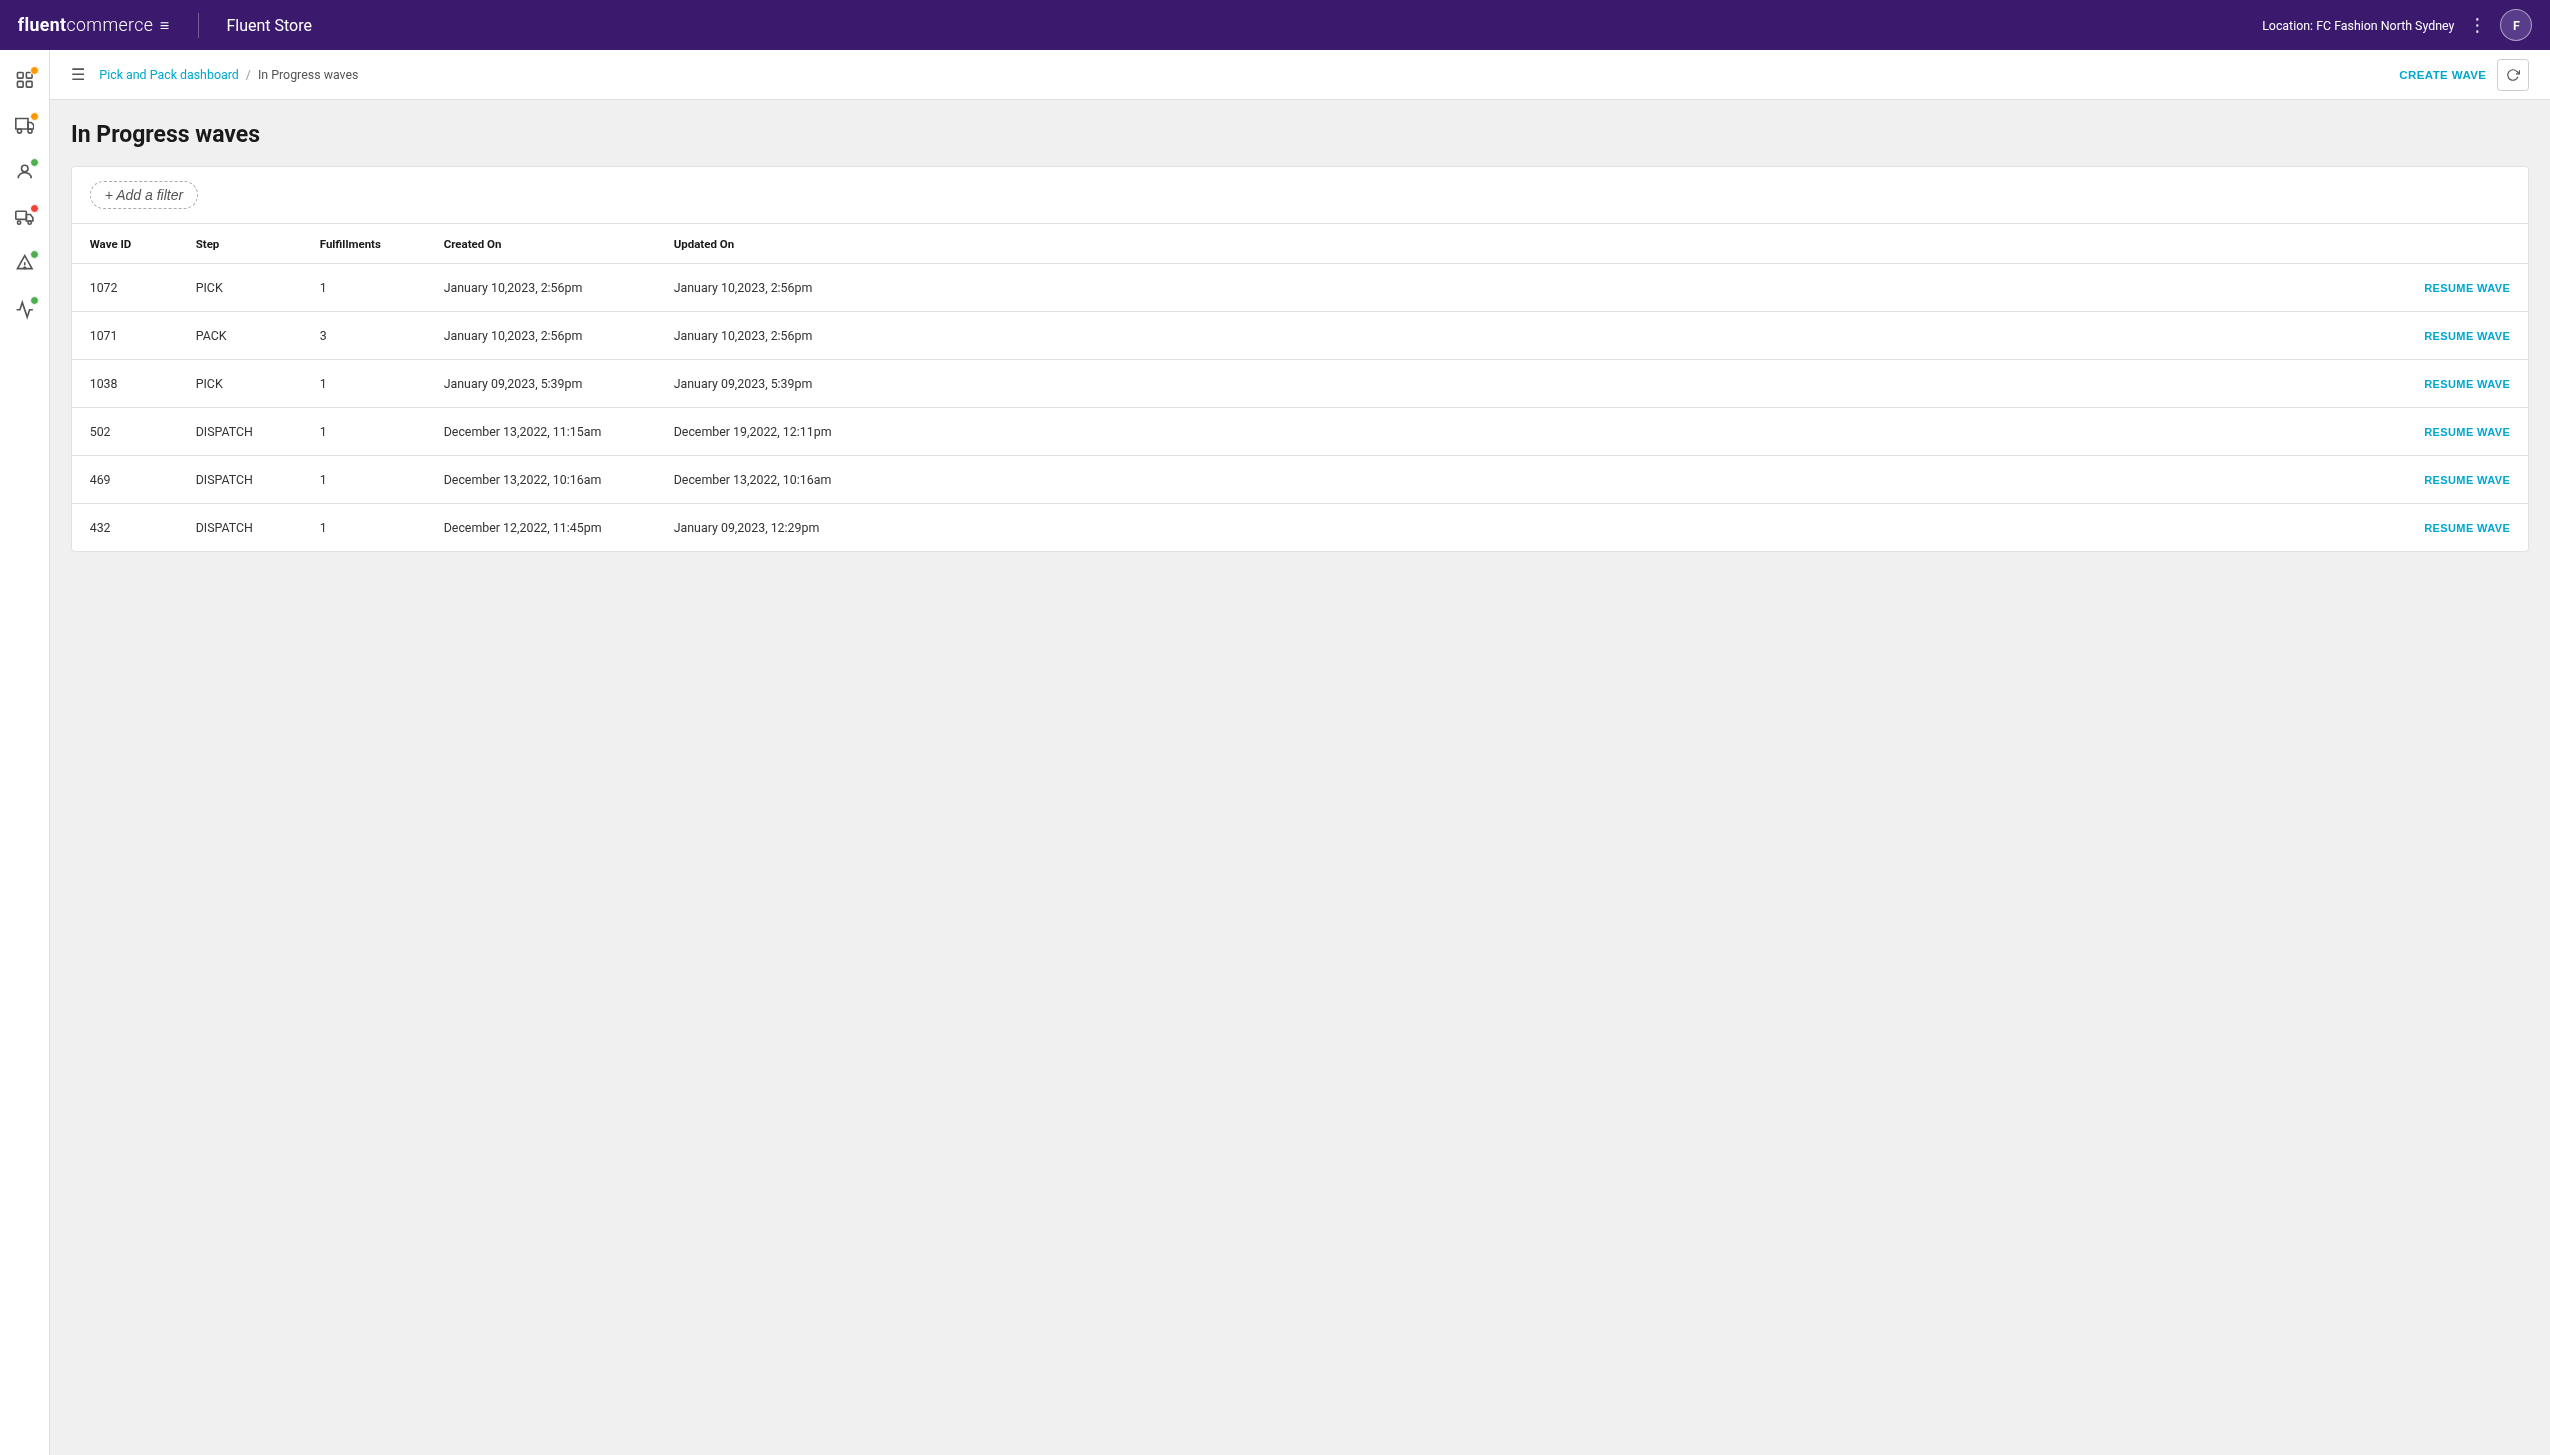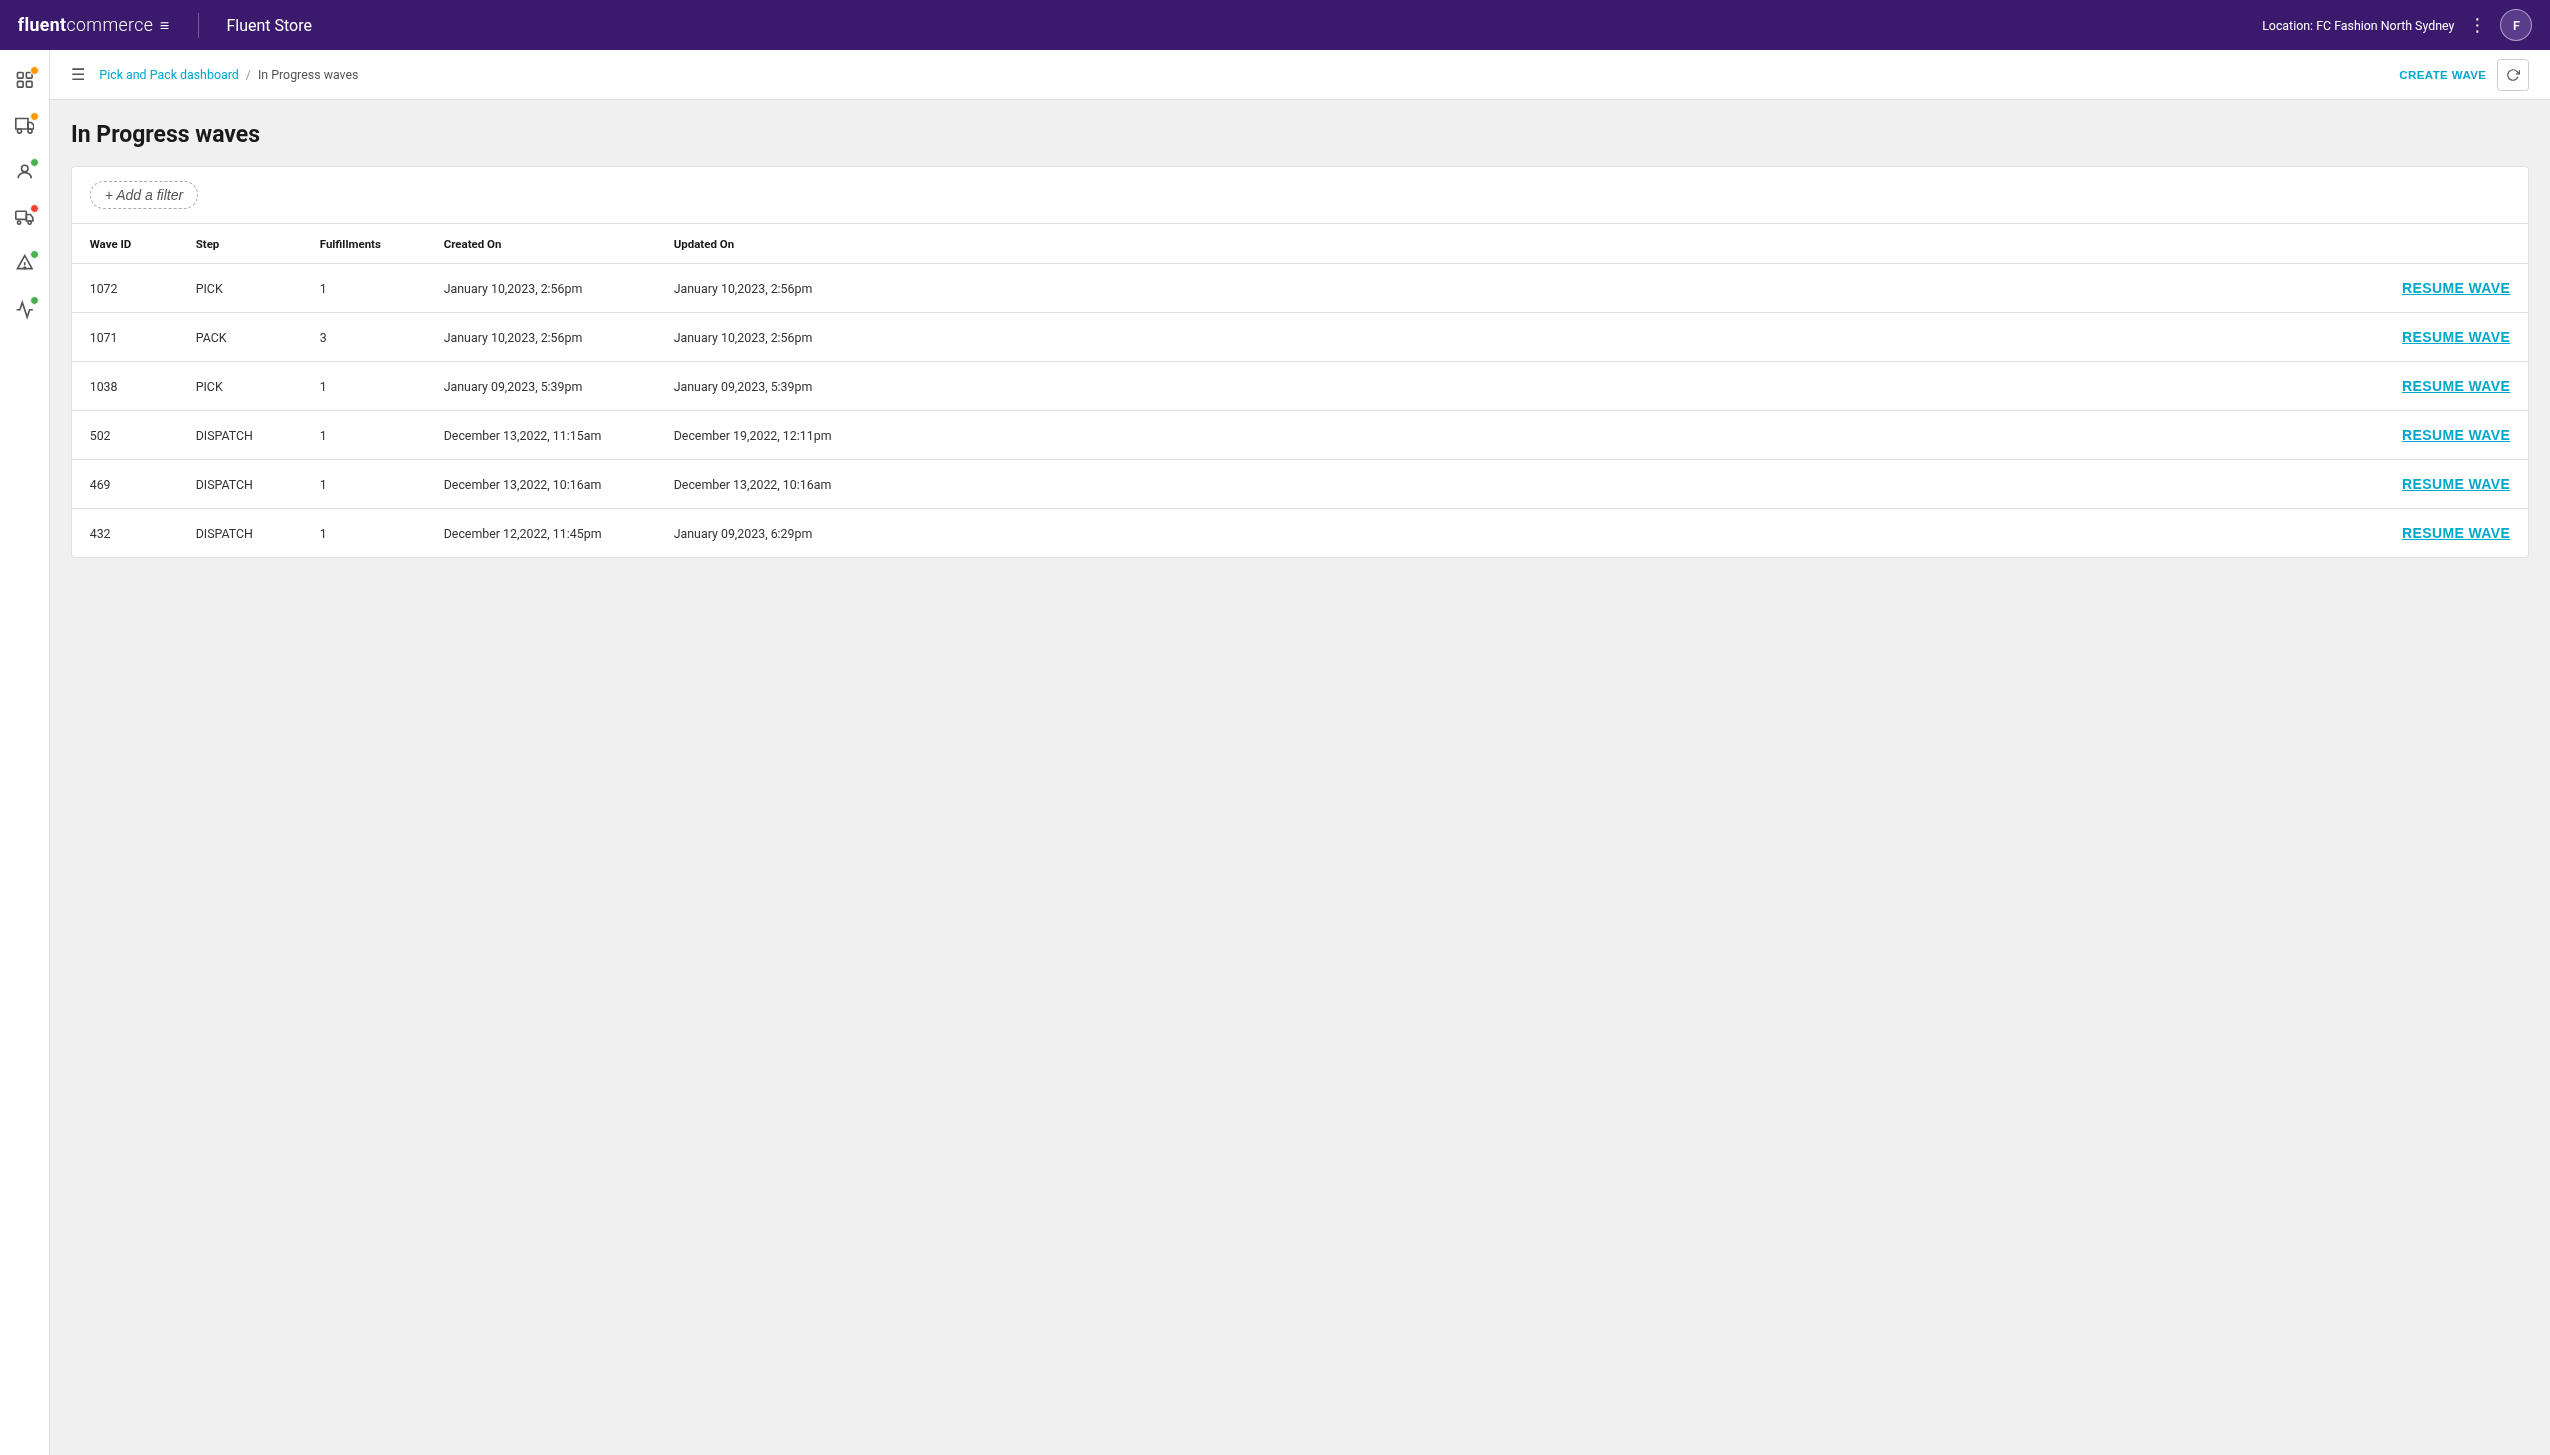--- a/index.html
+++ b/index.html
@@ -251,29 +251,28 @@
     tbody tr:last-child {
       border-bottom: none;
     }
     td {
       padding: 16px 17.7px;
       font-size: 12.4px;
       color: #333;
     }
     .resume-wave-btn {
       color: #00a8cc;
-      font-size: 14px;
+      font-size: 11px;
       font-weight: 600;
       letter-spacing: 0.4px;
       text-transform: uppercase;
       cursor: pointer;
       background: none;
       border: none;
       white-space: nowrap;
-      text-decoration: underline;
     }
     .col-wave-id { width: 106px; }
     .col-step { width: 124px; }
     .col-fulfillments { width: 124px; }
     .col-created { width: 230px; }
     .col-updated { width: 230px; }
     .col-action { text-align: right; }
   </style>
 </head>
 <body>
@@ -442,21 +441,21 @@
       <td>December 13,2022, 10:16am</td>
       <td class="col-action">
         <button class="resume-wave-btn">RESUME WAVE</button>
       </td>
     </tr>
               <tr>
       <td>432</td>
       <td>DISPATCH</td>
       <td>1</td>
       <td>December 12,2022, 11:45pm</td>
-      <td>January 09,2023, 6:29pm</td>
+      <td>January 09,2023, 12:29pm</td>
       <td class="col-action">
         <button class="resume-wave-btn">RESUME WAVE</button>
       </td>
     </tr>
             </tbody>
         </table>
       </div>
     </div>
   </div>
 </div>

